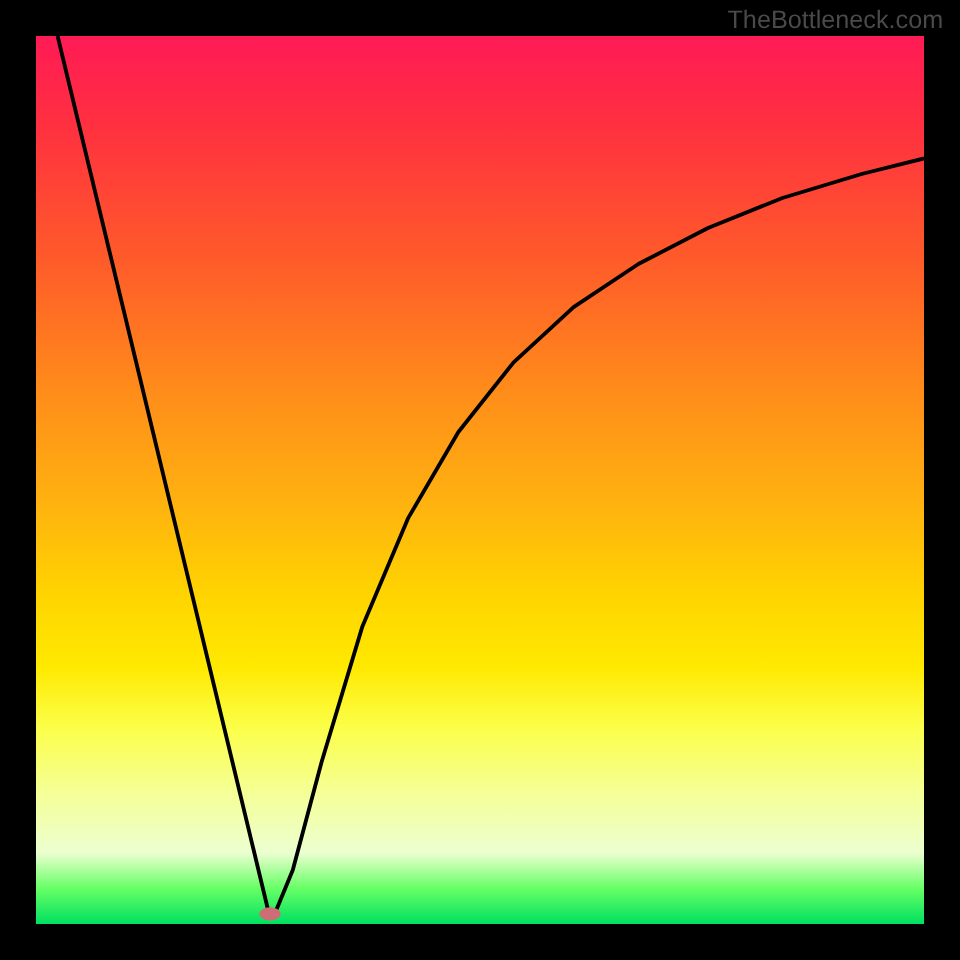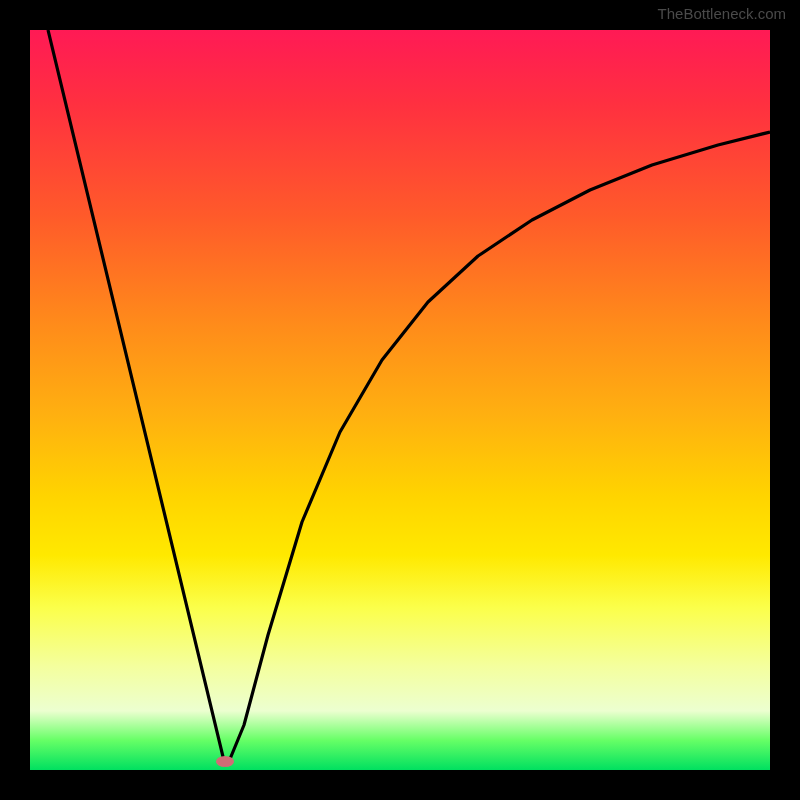--- a/index.html
+++ b/index.html
@@ -50,21 +50,21 @@
     width: 18px;
     height: 11px;
     background: #cf6d76;
     border-radius: 50%;
   }
   .watermark {
     position: absolute;
     top: 5px;
     right: 14px;
     color: #4a4a4a;
-    font-size: 15px;
+    font-size: 21px;
     font-weight: 400;
     letter-spacing: 0px;
   }
 </style>
 </head>
 <body>
 
 <div class="frame">
 
   <div class="plot-area">

